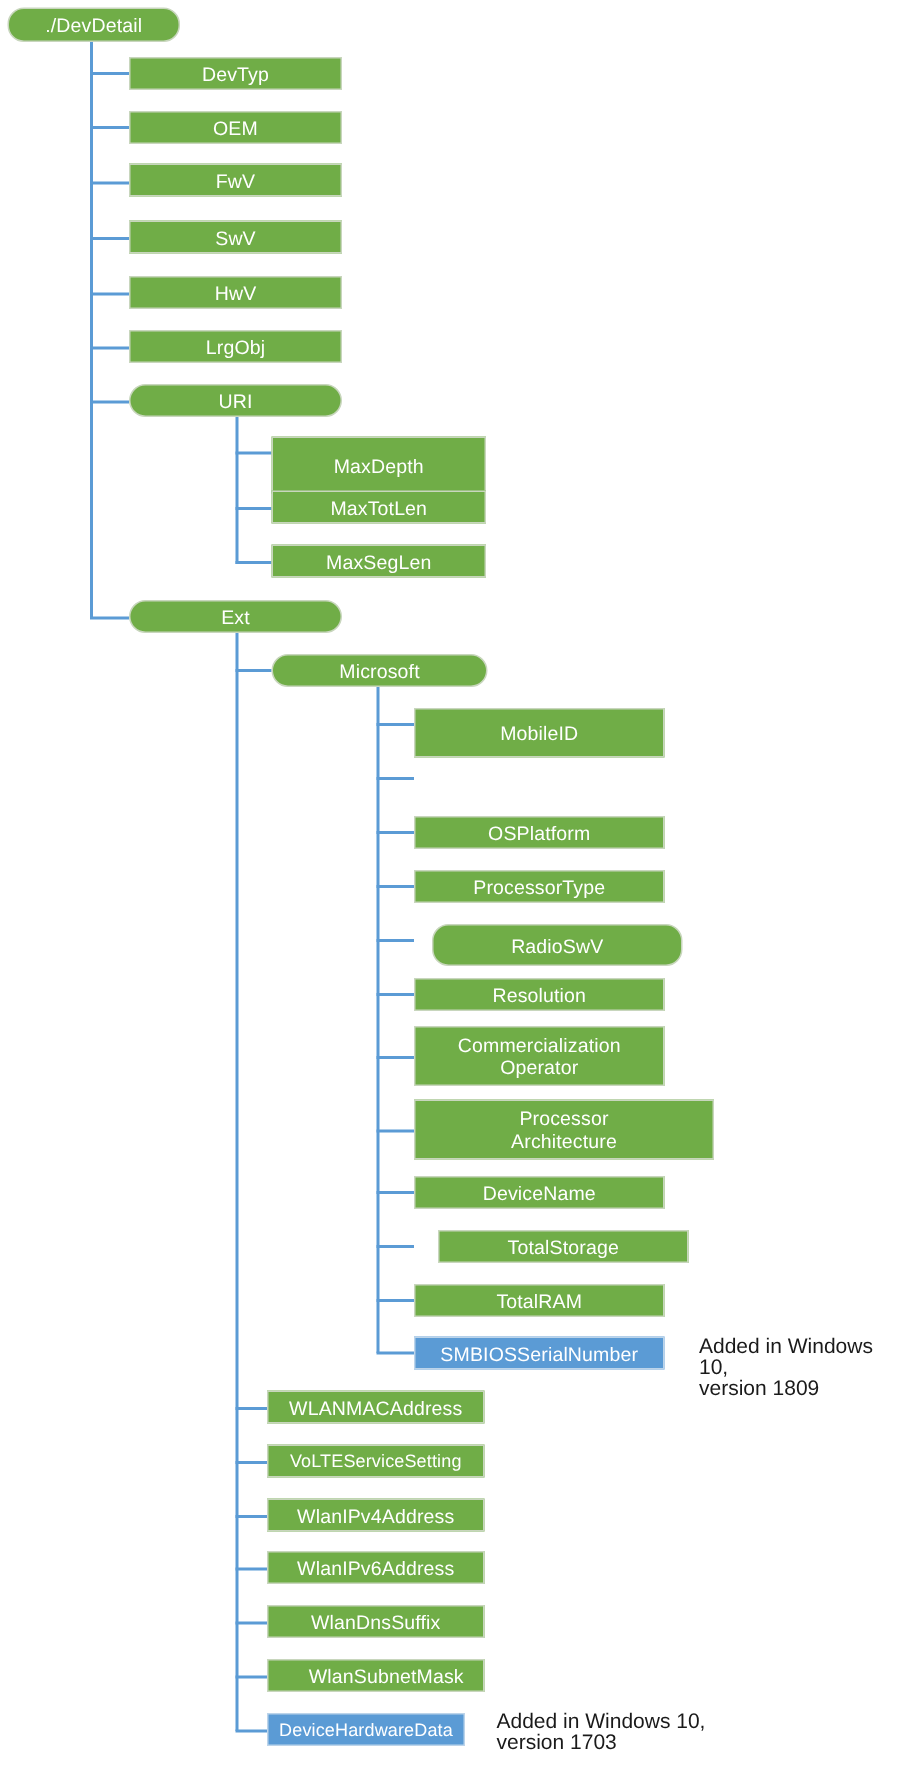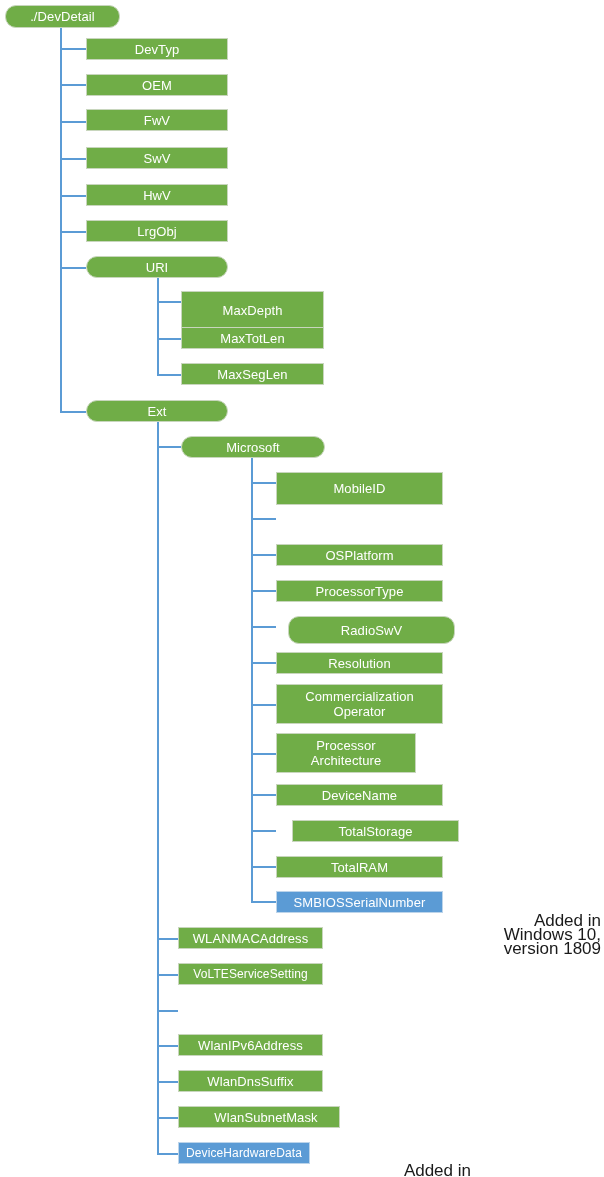--- a/index.html
+++ b/index.html
@@ -45,25 +45,24 @@
   }
   .conn {
     position: absolute;
     background: #5B9BD5;
   }
   .conn.v { width: 2px; }
   .conn.h { height: 2px; }
   .note {
     position: absolute;
     color: #1a1a1a;
-    font-size: 17px;
+    font-size: 14px;
     line-height: 14px;
     white-space: pre-line;
-    text-align: right;
-    margin-top: 24px;
+    text-align: left;
   }
 </style>
 </head>
 <body>
 
 <div id="diagram">
 
   <div class="conn v" style="left:60px; top:27px; height:385px;"></div>
 
   <div class="conn h" style="left:60px; top:48px; width:26px;"></div>
@@ -121,32 +120,33 @@
 
   <div class="node pill" style="left:181px; top:436px; width:144px; height:22px;">Microsoft</div>
 
   <div class="node" style="left:276px; top:472px; width:167px; height:33px;">MobileID</div>
   <div class="node" style="left:276px; top:580px; width:167px; height:22px;">ProcessorType</div>
   <div class="node" style="left:276px; top:544px; width:167px; height:22px;">OSPlatform</div>
   <div class="node" style="left:288px; top:616px; width:167px; height:28px;border-radius:11px;">RadioSwV</div>
   <div class="node" style="left:276px; top:652px; width:167px; height:22px;">Resolution</div>
   <div class="node" style="left:276px; top:684px; width:167px; height:40px;">Commercialization
 Operator</div>
-  <div class="node" style="left:276px; top:733px; width:140px; height:40px;">Processor
+  <div class="node" style="left:276px; top:733px; width:200px; height:40px;">Processor
 Architecture</div>
   <div class="node" style="left:276px; top:784px; width:167px; height:22px;">DeviceName</div>
   <div class="node" style="left:292px; top:820px; width:167px; height:22px;">TotalStorage</div>
   <div class="node" style="left:276px; top:856px; width:167px; height:22px;">TotalRAM</div>
   <div class="node blue" style="left:276px; top:891px; width:167px; height:22px;">SMBIOSSerialNumber</div>
 
   <div class="node" style="left:178px; top:927px; width:145px; height:22px;">WLANMACAddress</div>
   <div class="node small" style="left:178px; top:963px; width:145px; height:22px;">VoLTEServiceSetting</div>
+  <div class="node" style="left:178px; top:999px; width:145px; height:22px;">WlanIPv4Address</div>
   <div class="node" style="left:178px; top:1034px; width:145px; height:22px;">WlanIPv6Address</div>
   <div class="node" style="left:178px; top:1070px; width:145px; height:22px;">WlanDnsSuffix</div>
-  <div class="node" style="left:178px; top:1106px; width:162px; height:22px;padding-left:14px;">WlanSubnetMask</div>
+  <div class="node" style="left:178px; top:1106px; width:145px; height:22px;padding-left:14px;">WlanSubnetMask</div>
   <div class="node blue small" style="left:178px; top:1142px; width:132px; height:22px;">DeviceHardwareData</div>
 
   <div class="note" style="left:466px; top:890px; width:135px;">Added in Windows 10,
 version 1809</div>
   <div class="note" style="left:331px; top:1140px; width:140px;">Added in Windows 10,
 version 1703</div>
 
 </div>
 
 </body></html>

